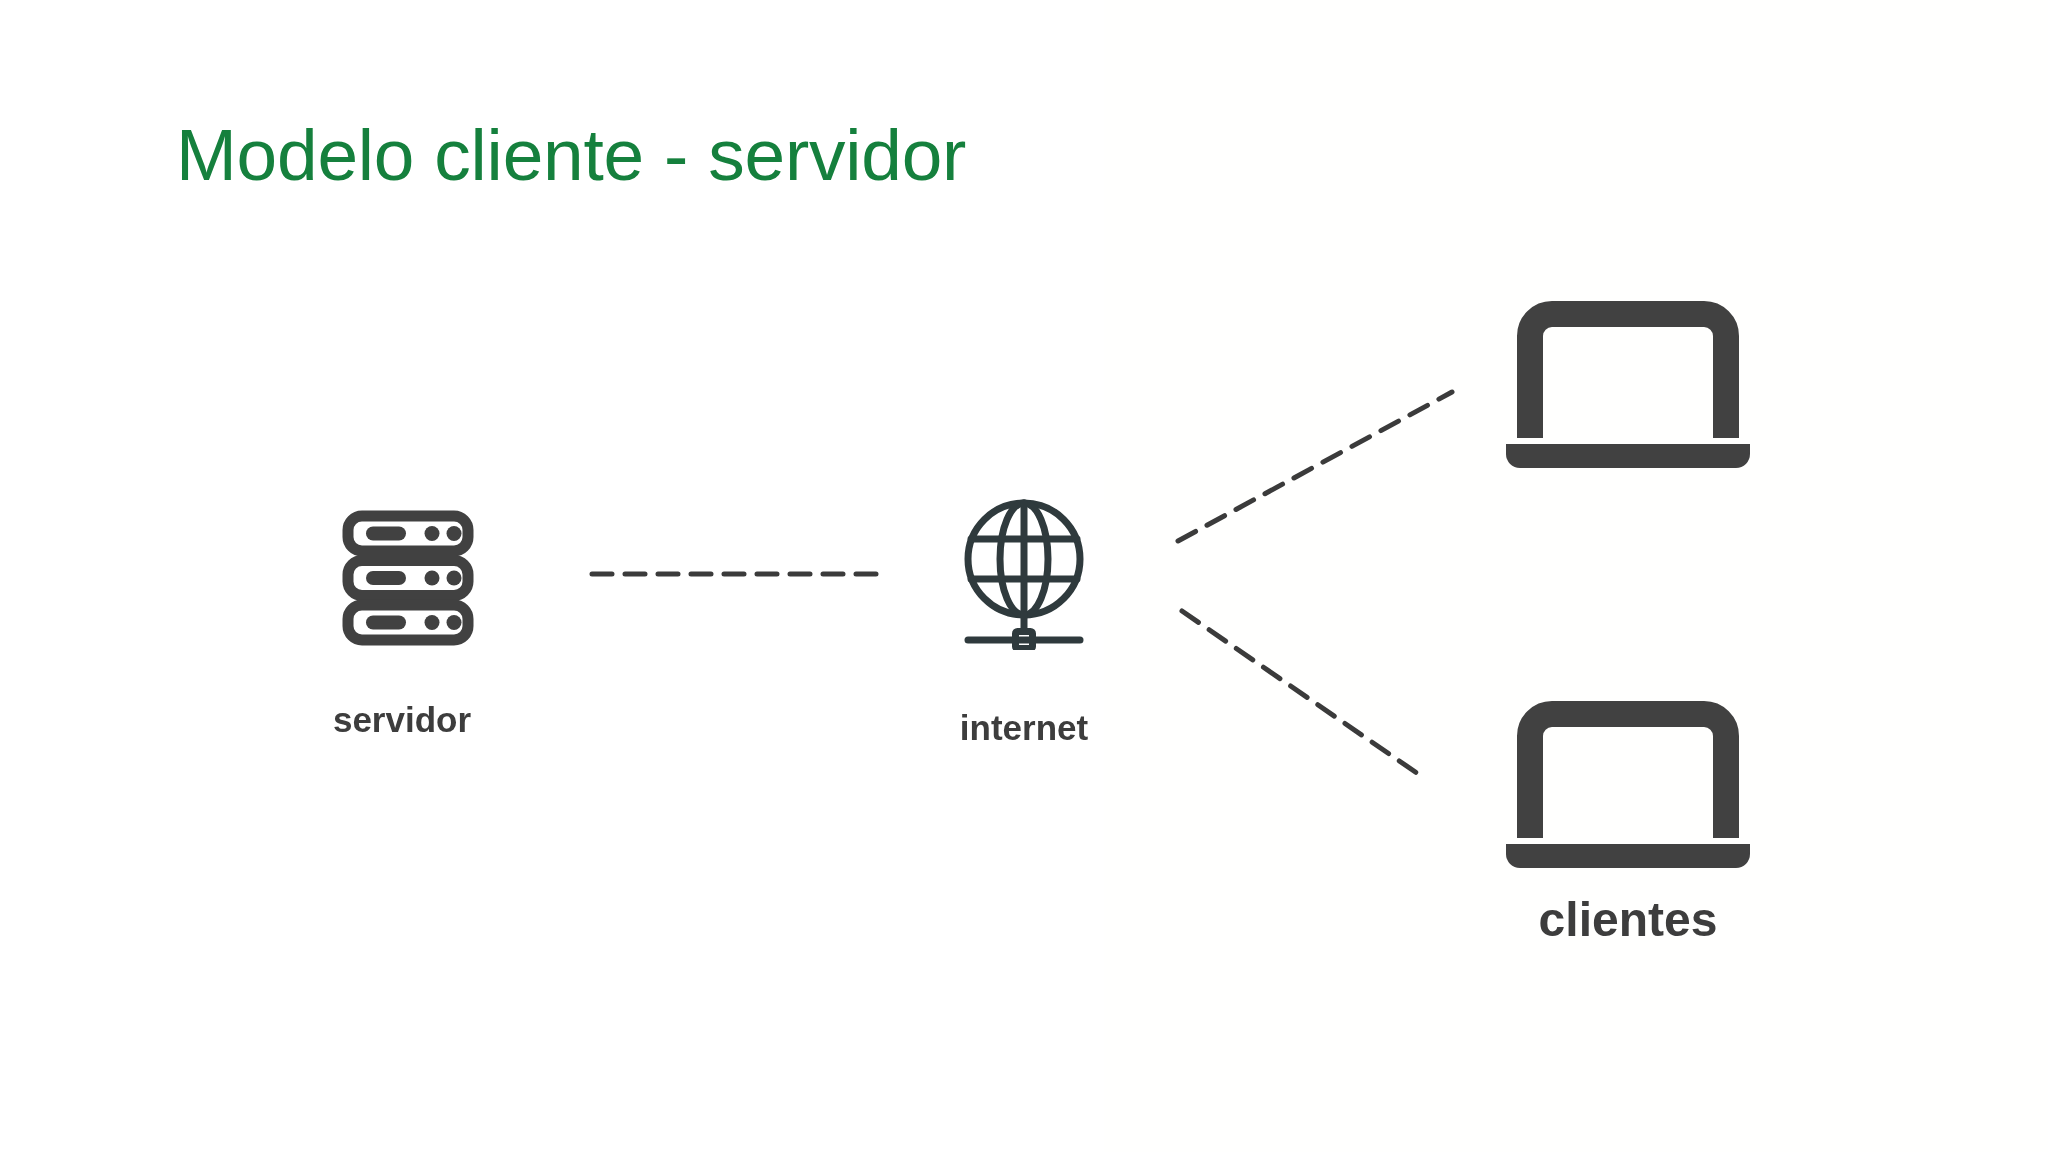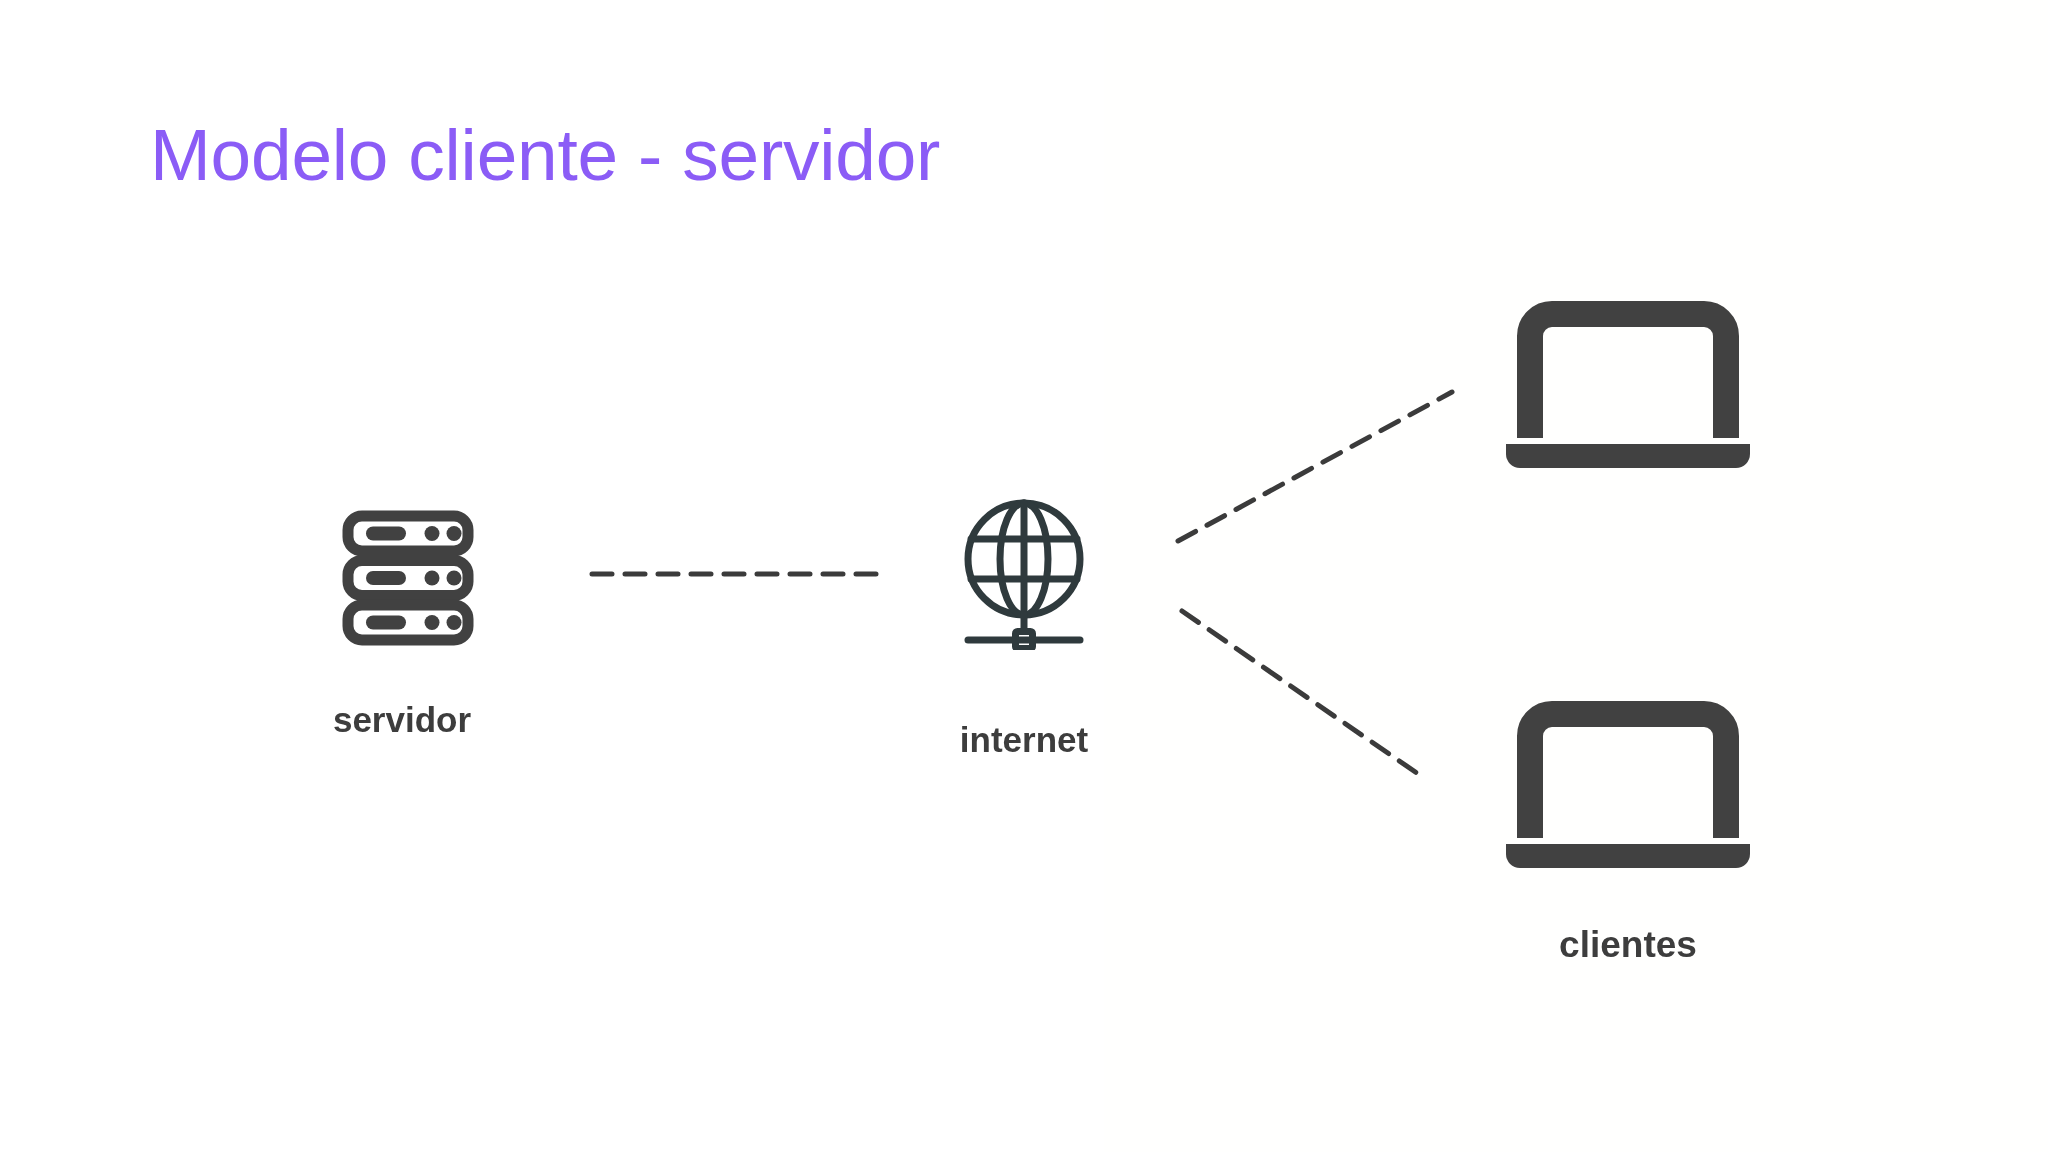--- a/index.html
+++ b/index.html
@@ -23,26 +23,26 @@
     position: absolute;
     left: 1104px;
     top: 0;
     width: 944px;
     height: 1152px;
     background: #fffffe;
     pointer-events: none;
   }
   .slide-title {
     position: absolute;
-    left: 150px;
+    left: 176px;
     top: 116px;
     font-size: 73px;
     font-weight: 300;
     letter-spacing: -0.2px;
-    color: #8b5cf6;
+    color: #15803d;
     white-space: nowrap;
     line-height: 1.08;
   }
   .node {
     position: absolute;
   }
   .node-icon {
     position: absolute;
     left: 0;
     top: 0;
@@ -54,22 +54,22 @@
     color: #3d3d3d;
     white-space: nowrap;
   }
   
   #node-server   { left: 336px;  top: 506px; width: 144px; height: 144px; }
   #node-internet { left: 952px;  top: 498px; width: 144px; height: 152px; }
   #node-client-1 { left: 1500px; top: 288px; width: 256px; height: 184px; }
   #node-client-2 { left: 1500px; top: 688px; width: 256px; height: 184px; }
 
   #label-server   { left: 280px;  top: 700px; width: 244px; font-size: 35px; }
-  #label-internet { left: 902px;  top: 708px; width: 244px; font-size: 35px; margin-top: 12px; }
-  #label-clients  { left: 1506px; top: 924px; width: 244px; font-size: 37px; }
+  #label-internet { left: 902px;  top: 708px; width: 244px; font-size: 35px; }
+  #label-clients  { left: 1506px; top: 892px; width: 244px; font-size: 48px; }
 
   .link-layer {
     position: absolute;
     left: 0;
     top: 0;
     width: 2048px;
     height: 1152px;
     pointer-events: none;
   }
 </style>

